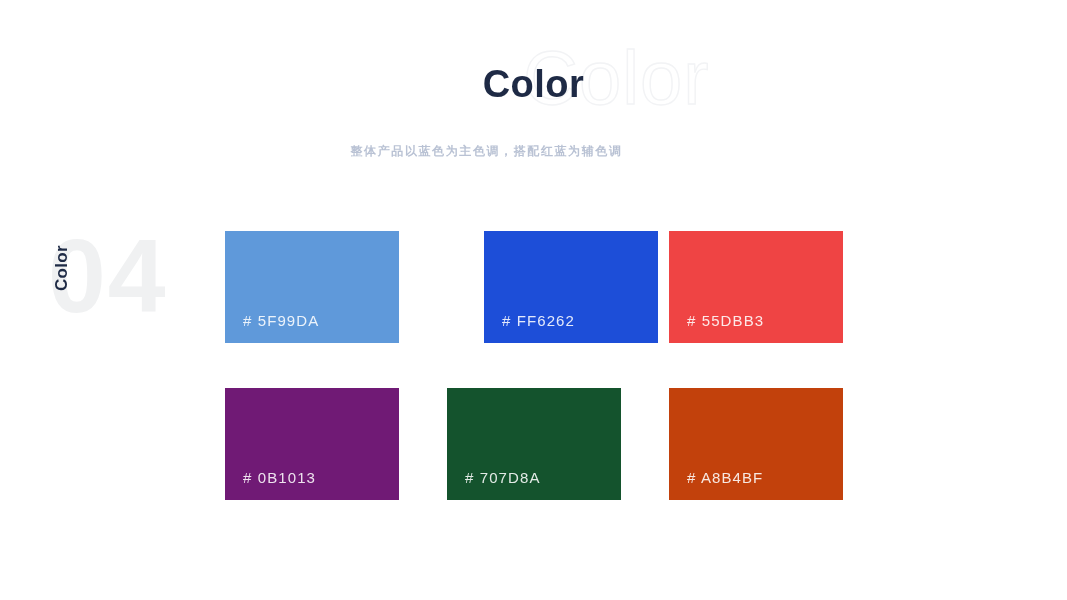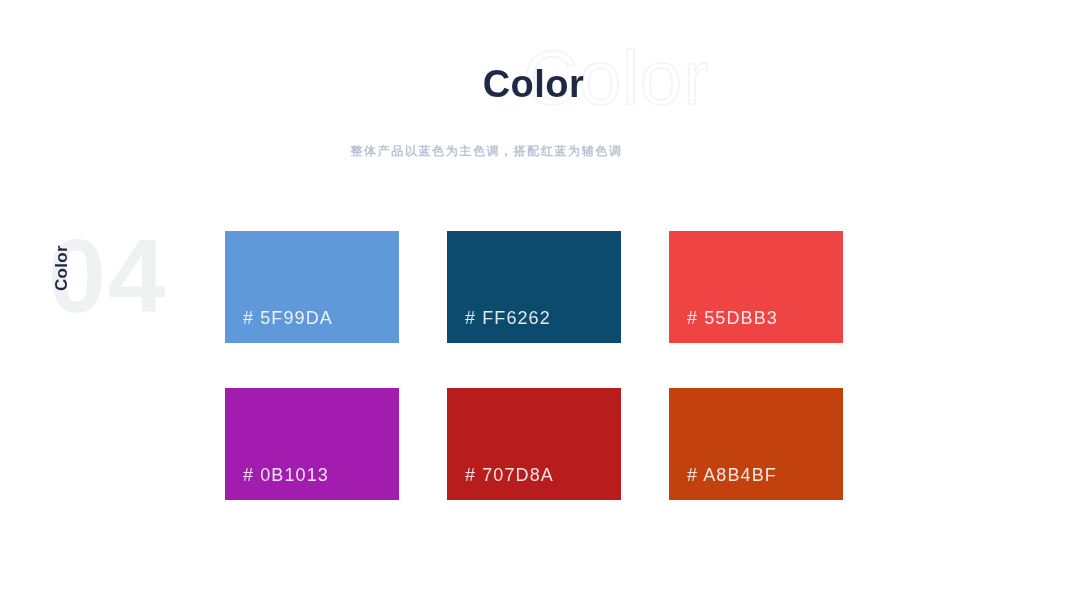--- a/index.html
+++ b/index.html
@@ -118,21 +118,21 @@
   .swatch {
     position: relative;
     width: 174px;
     height: 112px;
     box-sizing: border-box;
   }
   .swatch-label {
     position: absolute;
     left: 18px;
     bottom: 14px;
-    font-size: 18px;
+    font-size: 15px;
     font-weight: 400;
     letter-spacing: 1.1px;
     color: rgba(255,255,255,0.88);
     white-space: nowrap;
   }
 </style>
 </head>
 <body style="background: rgb(255, 255, 255);">
 
 <div class="header">
@@ -147,33 +147,33 @@
   <div class="marker-number">04</div>
   <div class="marker-label">Color</div>
 </div>
 
 <div class="swatch-grid">
 
   <div class="swatch" style="background: rgb(95, 153, 218);">
     <span class="swatch-label"># 5F99DA</span>
   </div>
 
-  <div class="swatch" style="background: #0c4a6e;">
+  <div class="swatch" style="background: #1d4ed8; margin-left: 37px;">
     <span class="swatch-label"># FF6262</span>
   </div>
 
   <div class="swatch" style="background: #ef4444;">
     <span class="swatch-label"># 55DBB3</span>
   </div>
 
-  <div class="swatch" style="background: #a21caf;">
+  <div class="swatch" style="background: #701a75;">
     <span class="swatch-label"># 0B1013</span>
   </div>
 
-  <div class="swatch" style="background: #b91c1c; text-align: center;">
+  <div class="swatch" style="background: #14532d; text-align: center;">
     <span class="swatch-label"># 707D8A</span>
   </div>
 
   <div class="swatch" style="background: #c2410c;">
     <span class="swatch-label"># A8B4BF</span>
   </div>
 
 </div>
 
 </body></html>

